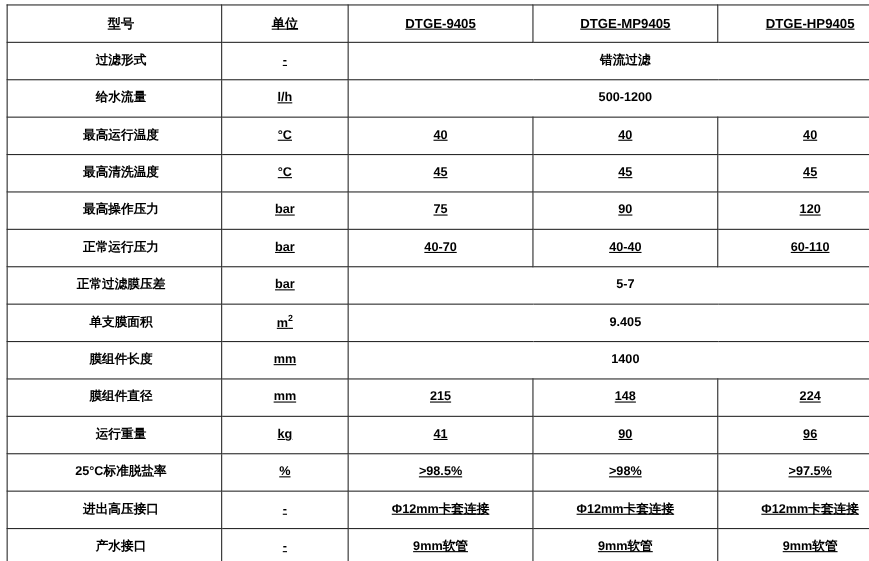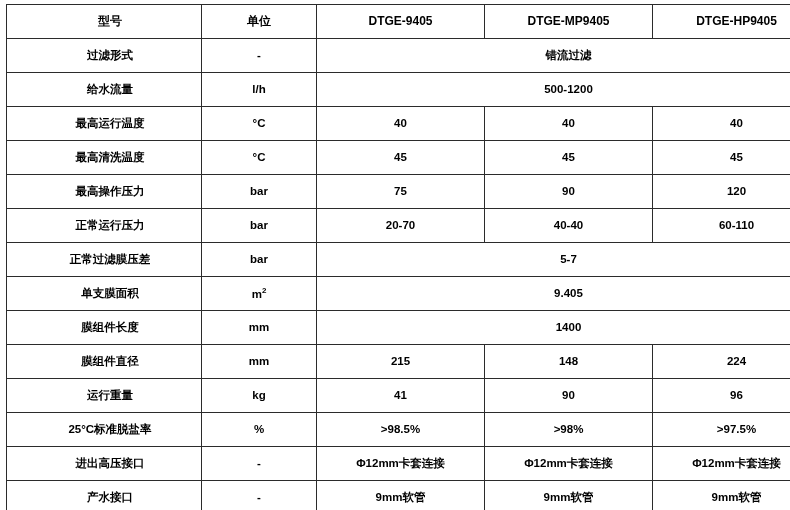--- a/index.html
+++ b/index.html
@@ -30,23 +30,25 @@
     padding: 0 2px;
     line-height: 1.25;
   }
   .col-param {
     width: 178px;
     text-align: left;
     padding-left: 14px !important;
   }
   .col-unit {
     width: 110px;
+    text-decoration: underline;
   }
   .col-model {
     width: 163px;
+    text-decoration: underline;
   }
   .head td {
     font-size: 12px;
   }
   .sup {
     font-size: 8px;
     vertical-align: super;
   }
   .unit-m2 {
     letter-spacing: 0;
@@ -97,21 +99,21 @@
       <td class="col-param">最高操作压力</td>
       <td class="col-unit">bar</td>
       <td class="col-model">75</td>
       <td class="col-model">90</td>
       <td class="col-model">120</td>
     </tr>
 
     <tr>
       <td class="col-param">正常运行压力</td>
       <td class="col-unit">bar</td>
-      <td class="col-model">20-70</td>
+      <td class="col-model">40-70</td>
       <td class="col-model">40-40</td>
       <td class="col-model">60-110</td>
     </tr>
 
     <tr>
       <td class="col-param">正常过滤膜压差</td>
       <td class="col-unit">bar</td>
       <td colspan="3">5-7</td>
     </tr>
 

